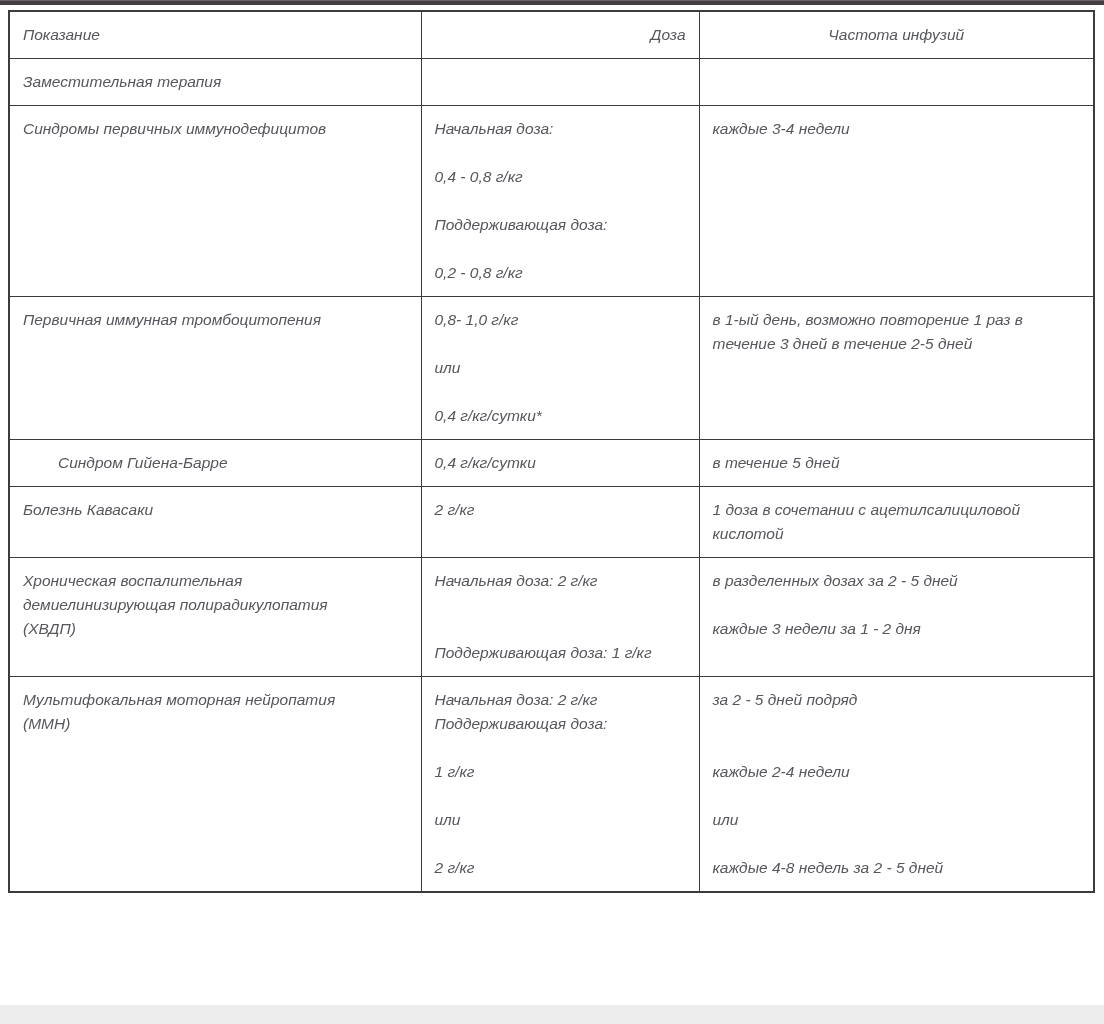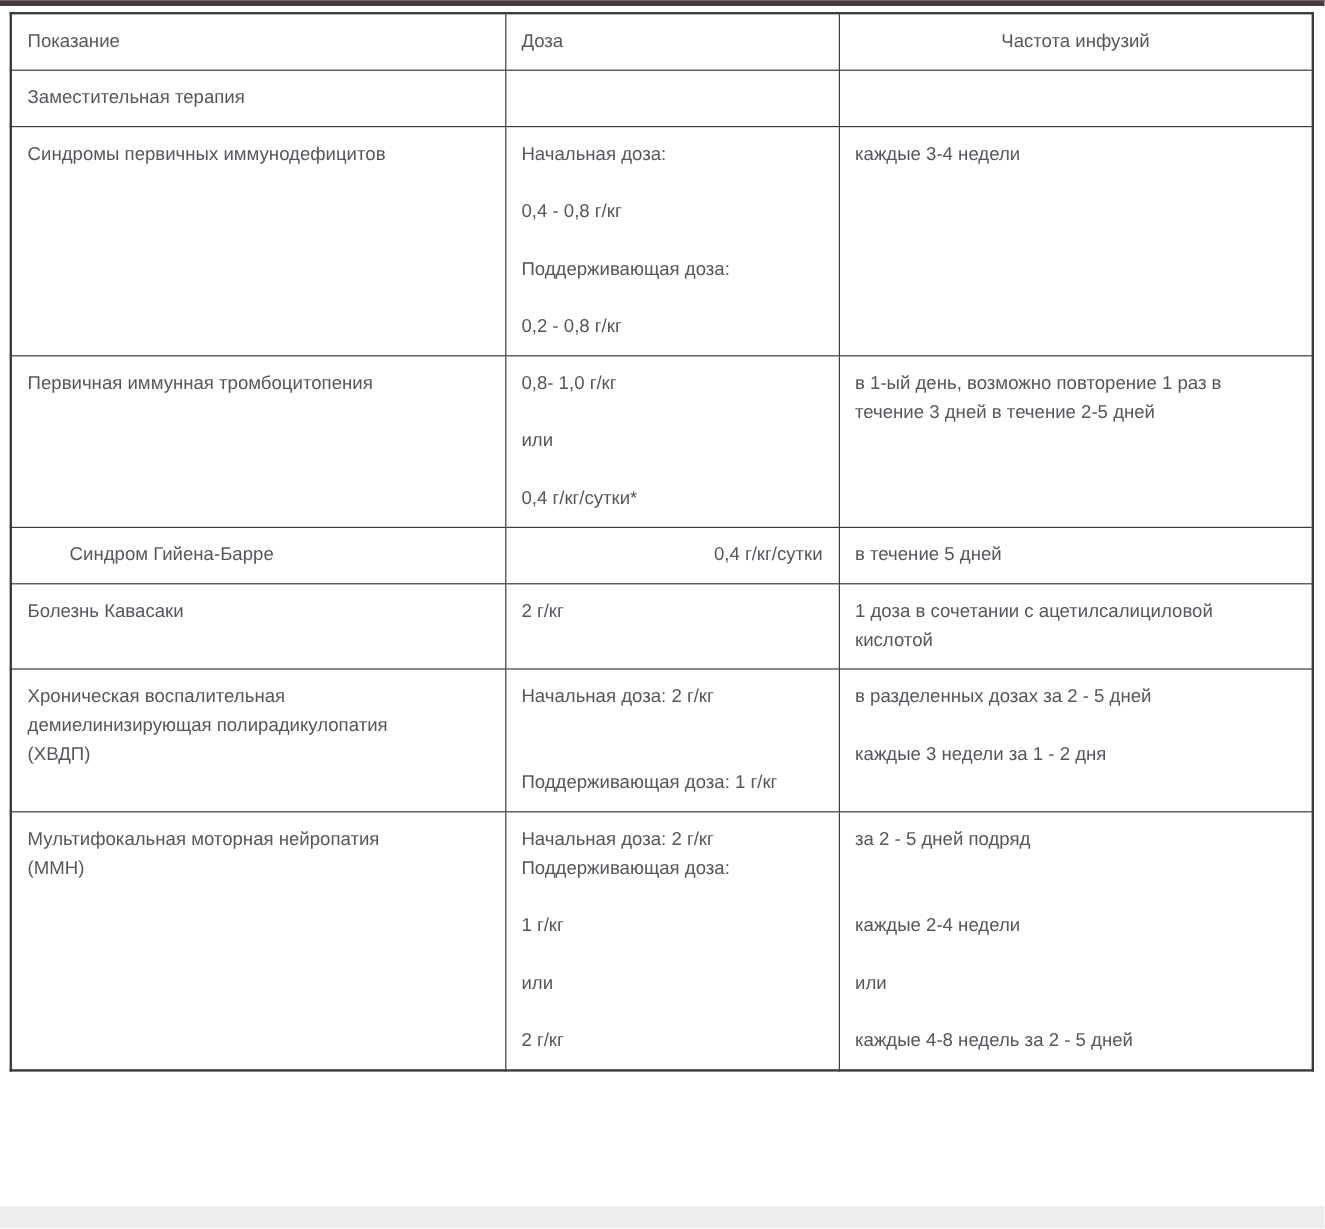--- a/index.html
+++ b/index.html
@@ -21,20 +21,21 @@
     box-sizing: border-box;
     border-top: 1px solid #6e6269;
   }
   .dose-table {
     border-collapse: collapse;
     table-layout: fixed;
     margin: 5px 0 10px 8px;
     width: 1085px;
     border-style: solid;
     border-width: 2px;
+    font-style: italic;
   }
   .dose-table td {
     border-style: solid;
     border-width: 1px;
     vertical-align: top;
     padding: 11px 13px 11px 13px;
     font-size: 15.5px;
     overflow: hidden;
   }
   .cell-line {
@@ -61,21 +62,21 @@
     <colgroup>
       <col style="width:412px">
       <col style="width:278px">
       <col style="width:395px">
     </colgroup>
     <tbody>
       <tr>
         <td style="border-color: rgb(60, 60, 60);">
           <div class="cell-line">Показание</div>
         </td>
-        <td style="border-color: rgb(60, 60, 60);">
+        <td style="border-color: rgb(60, 60, 60); text-align: right;">
           <div class="cell-line">Доза</div>
         </td>
         <td style="border-color: rgb(60, 60, 60); text-align: center;">
           <div class="cell-line">Частота инфузий</div>
         </td>
       </tr>
     </tbody>
     <tbody id="rows">
         <tr>
           <td style="border-color: rgb(60, 60, 60);">
@@ -114,21 +115,21 @@
           </td>
           <td style="border-color: rgb(60, 60, 60);">
             <div class="cell-line">в 1-ый день, возможно повторение 1 раз в</div>
             <div class="cell-line">течение 3 дней в течение 2-5 дней</div>
           </td>
         </tr>
         <tr>
           <td style="border-color: rgb(60, 60, 60); padding-left: 48px;">
             <div class="cell-line">Синдром Гийена-Барре</div>
           </td>
-          <td style="border-color: rgb(60, 60, 60); text-align: right;">
+          <td style="border-color: rgb(60, 60, 60);">
             <div class="cell-line">0,4 г/кг/сутки</div>
           </td>
           <td style="border-color: rgb(60, 60, 60);">
             <div class="cell-line">в течение 5 дней</div>
           </td>
         </tr>
         <tr>
           <td style="border-color: rgb(60, 60, 60);">
             <div class="cell-line">Болезнь Кавасаки</div>
           </td>

